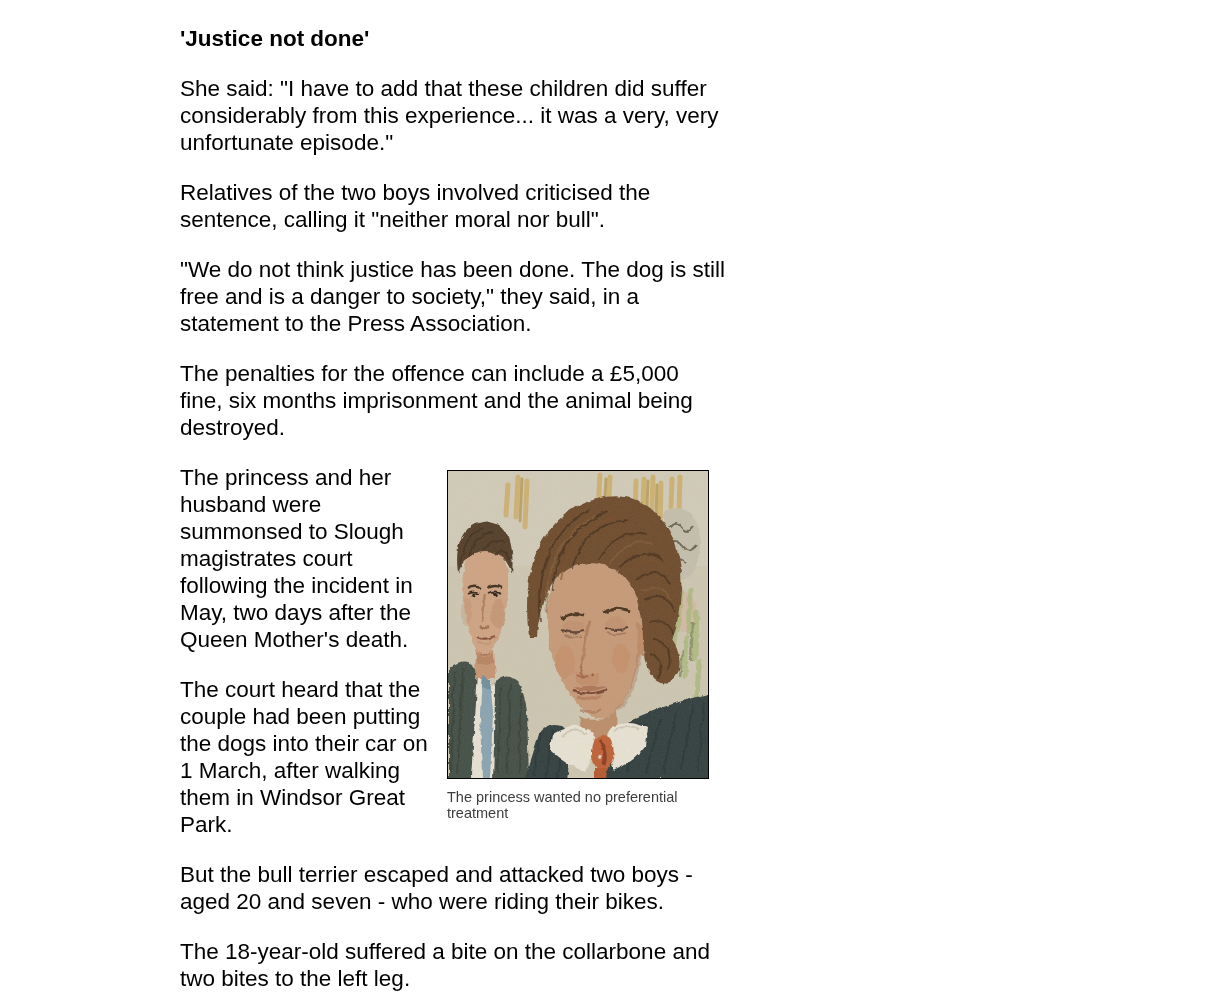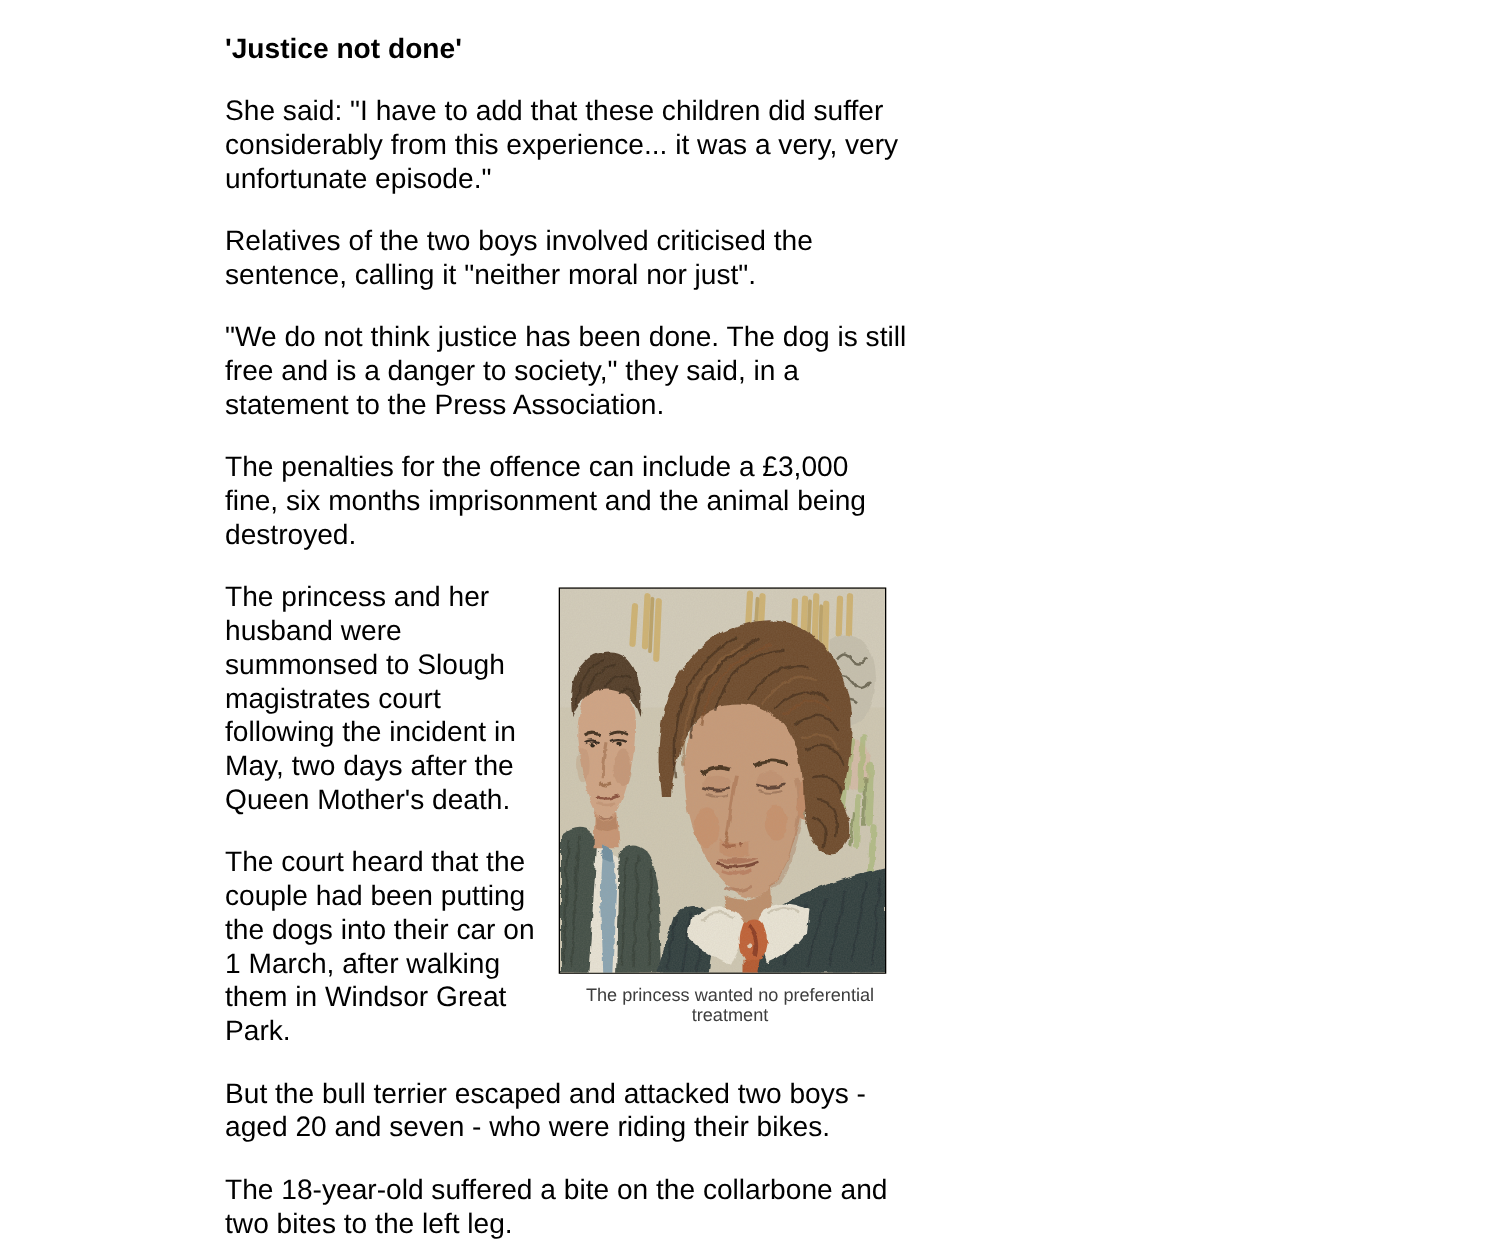--- a/index.html
+++ b/index.html
@@ -26,21 +26,20 @@
     font-weight: bold;
     margin: 0 0 23px 0;
   }
   .article p {
     margin: 0 0 23px 0;
   }
   .inline-figure {
     float: right;
     width: 274px;
     margin: 6px 6px 23px 17px;
-    text-align: center;
   }
   .sketch-frame {
     width: 260px;
     height: 307px;
     border: 1px solid #000000;
     background: #cfc8b3;
     display: block;
   }
   .sketch-frame svg { display: block; }
   .image-caption {
@@ -52,23 +51,23 @@
 </style>
 </head>
 <body>
 
 <div class="page">
   <div class="article">
 
     <h3 class="crosshead">'Justice not done'</h3>
 
     <p>She said: "I have to add that these children did suffer considerably from this experience... it was a very, very unfortunate episode."</p>
-    <p>Relatives of the two boys involved criticised the sentence, calling it "neither moral nor just".</p>
+    <p>Relatives of the two boys involved criticised the sentence, calling it "neither moral nor bull".</p>
     <p>"We do not think justice has been done. The dog is still free and is a danger to society," they said, in a statement to the Press Association.</p>
-    <p>The penalties for the offence can include a £3,000 fine, six months imprisonment and the animal being destroyed.</p>
+    <p>The penalties for the offence can include a £5,000 fine, six months imprisonment and the animal being destroyed.</p>
 
     <div class="inline-figure">
       <span class="sketch-frame">
         <svg viewBox="0 0 260 307" width="260" height="307" xmlns="http://www.w3.org/2000/svg">
           <defs>
             <filter id="grain" x="0" y="0" width="100%" height="100%">
               <feTurbulence type="fractalNoise" baseFrequency="0.9" numOctaves="2" stitchTiles="stitch"></feTurbulence>
               <feColorMatrix type="matrix" values="0 0 0 0 0.42  0 0 0 0 0.37  0 0 0 0 0.30  0 0 0 0.22 0"></feColorMatrix>
             </filter>
             <filter id="wobble" x="-10%" y="-10%" width="120%" height="120%">

